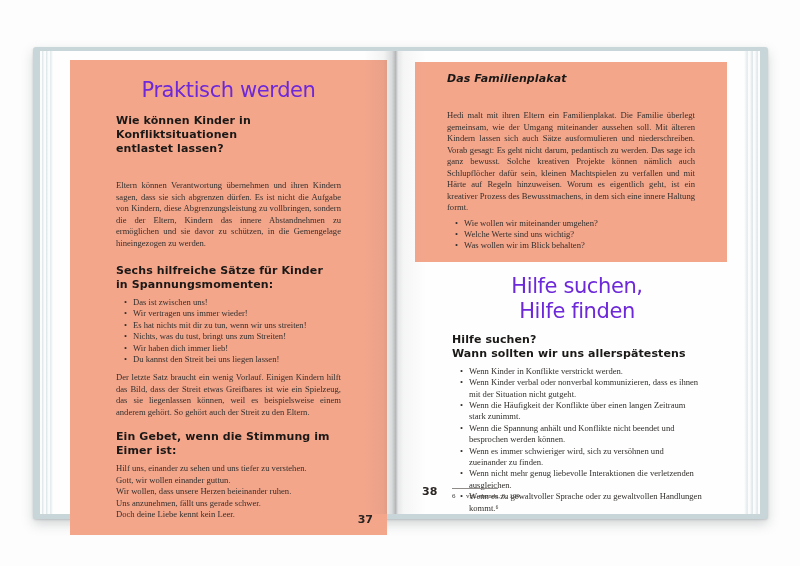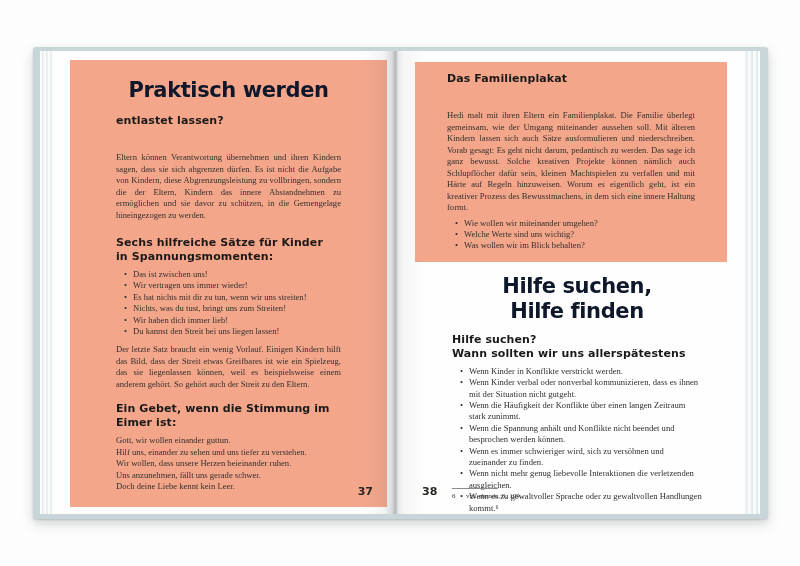--- a/index.html
+++ b/index.html
@@ -32,21 +32,21 @@
   .page-right { left:354px; right:16px; }
   .gutter {
     position:absolute; left:324px; width:62px; top:0; bottom:0; pointer-events:none; z-index:5;
     background:linear-gradient(90deg,
       rgba(90,96,100,0) 0%, rgba(90,96,100,0.07) 32%, rgba(72,78,82,0.20) 45%,
       rgba(60,66,70,0.38) 51%, rgba(110,116,120,0.16) 55%,
       rgba(140,146,150,0.08) 64%, rgba(140,146,150,0) 100%);
   }
 
   
-  .display { font-family:"DejaVu Sans", sans-serif; font-weight:bold; color:#0f172a; }
+  .display { font-family:"DejaVu Sans", sans-serif; font-weight:normal; color:#6d28d9; }
   .page-title { font-size:21px; line-height:25px; letter-spacing:-0.4px; text-align:center; }
   .h { font-family:"DejaVu Sans", sans-serif; font-weight:bold; font-size:11px; line-height:14px; color:#1b1917; letter-spacing:0.1px; }
   .body-text { font-size:8.6px; line-height:11.5px; color:#33302d;margin-top:24px; }
   .just { text-align:justify; }
   .li { display:flex; font-size:8.6px; line-height:11.4px; color:#33302d; }
   .li .m { flex:0 0 17px; padding-left:8px; box-sizing:border-box; }
   .li .t { flex:1; }
   .pagenum { font-family:"DejaVu Sans", sans-serif; font-weight:bold; font-size:11px; color:#2a2522; }
 
   
@@ -61,21 +61,21 @@
   .gap-sm { margin-top:7px; }
   .h-block { margin-bottom:5px; }
   .prayer-line { font-size:8.6px; line-height:11.5px; color:#33302d; }
   .pn-left { position:absolute; right:14px; bottom:9px; }
 
   
   .box-right {
     margin:11px 17px 0 21px; box-sizing:border-box;
     padding:10px 32px 10px 32px; min-height:171px;
   }
-  .box-right .h { margin-bottom:4px; }
+  .box-right .h { margin-bottom:4px;font-style:italic; }
   .right-col { margin:12px 0 0 58px; width:250px; }
   .right-col .page-title { margin-bottom:9px;text-align:center; }
   .footnote {
     position:absolute; left:58px; bottom:13px; width:250px;
     font-size:7px; line-height:9px; color:#3c3936;
   }
   .footnote-rule { width:46px; border-top:1px solid #8f8b88; margin-bottom:3px; }
   .footnote-row { display:flex; }
   .footnote-row .fm { flex:0 0 14px; }
   .pn-right { position:absolute; left:28px; bottom:16px; }
@@ -89,20 +89,21 @@
       <div class="edge edge-left"></div>
       <div class="edge edge-right"></div>
 
       <div class="page page-left">
         <div class="box-left" style="background-color: rgb(244, 166, 139);">
 
           <div class="display page-title">Praktisch werden</div>
 
           <div class="sec">
             <div class="h h-block">
+              <div>Wie können Kinder in Konfliktsituationen</div>
               <div>entlastet lassen?</div>
             </div>
             <div class="body-text just">Eltern können Verantwortung übernehmen und ihren Kindern sagen, dass sie sich abgrenzen dürfen. Es ist nicht die Aufgabe von Kindern, diese Abgrenzungsleistung zu vollbringen, sondern die der Eltern, Kindern das innere Abstandnehmen zu ermöglichen und sie davor zu schützen, in die Gemengelage hineingezogen zu werden.</div>
           </div>
 
           <div class="sec gap-lg">
             <div class="h h-block">
               <div>Sechs hilfreiche Sätze für Kinder</div>
               <div>in Spannungsmomenten:</div>
             </div>
@@ -131,22 +132,22 @@
                   <span class="m">•</span>
                   <span class="t">Du kannst den Streit bei uns liegen lassen!</span>
                 </div>
             </div>
             <div class="body-text just gap-sm">Der letzte Satz braucht ein wenig Vorlauf. Einigen Kindern hilft das Bild, dass der Streit etwas Greifbares ist wie ein Spielzeug, das sie liegenlassen können, weil es beispielsweise einem anderem gehört. So gehört auch der Streit zu den Eltern.</div>
           </div>
 
           <div class="sec gap-md">
             <div class="h h-block">Ein Gebet, wenn die Stimmung im Eimer ist:</div>
             <div>
+              <div class="prayer-line">Hilf uns, einander zu sehen und uns tiefer zu verstehen.</div>
               <div class="prayer-line">Gott, wir wollen einander guttun.</div>
-              <div class="prayer-line">Hilf uns, einander zu sehen und uns tiefer zu verstehen.</div>
               <div class="prayer-line">Wir wollen, dass unsere Herzen beieinander ruhen.</div>
               <div class="prayer-line">Uns anzunehmen, fällt uns gerade schwer.</div>
               <div class="prayer-line">Doch deine Liebe kennt kein Leer.</div>
             </div>
           </div>
 
           <div class="pagenum pn-left">37</div>
         </div>
       </div>
 

